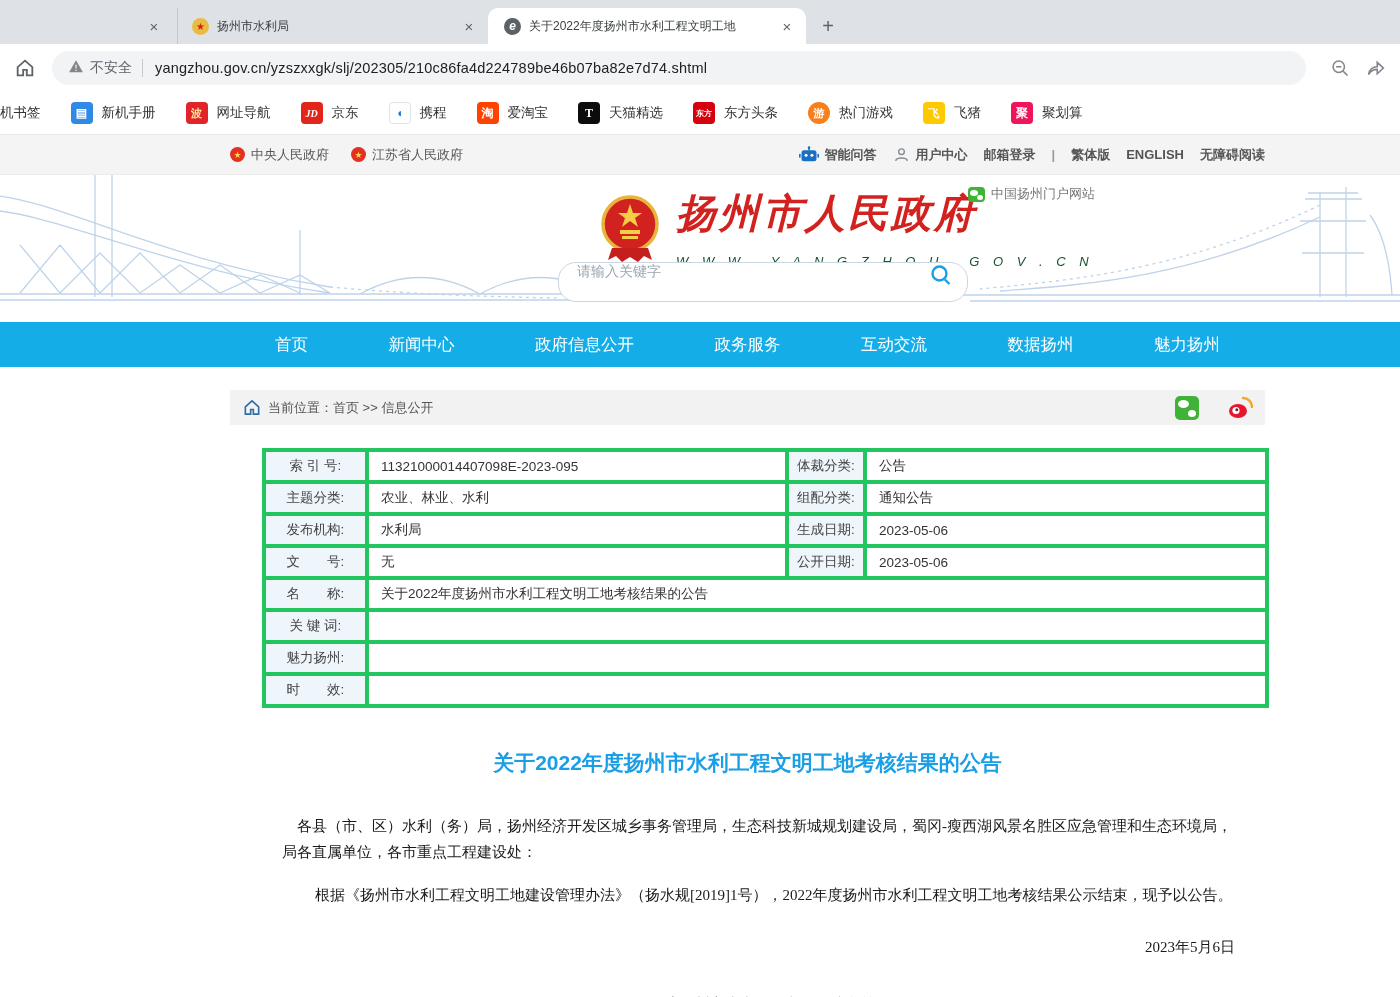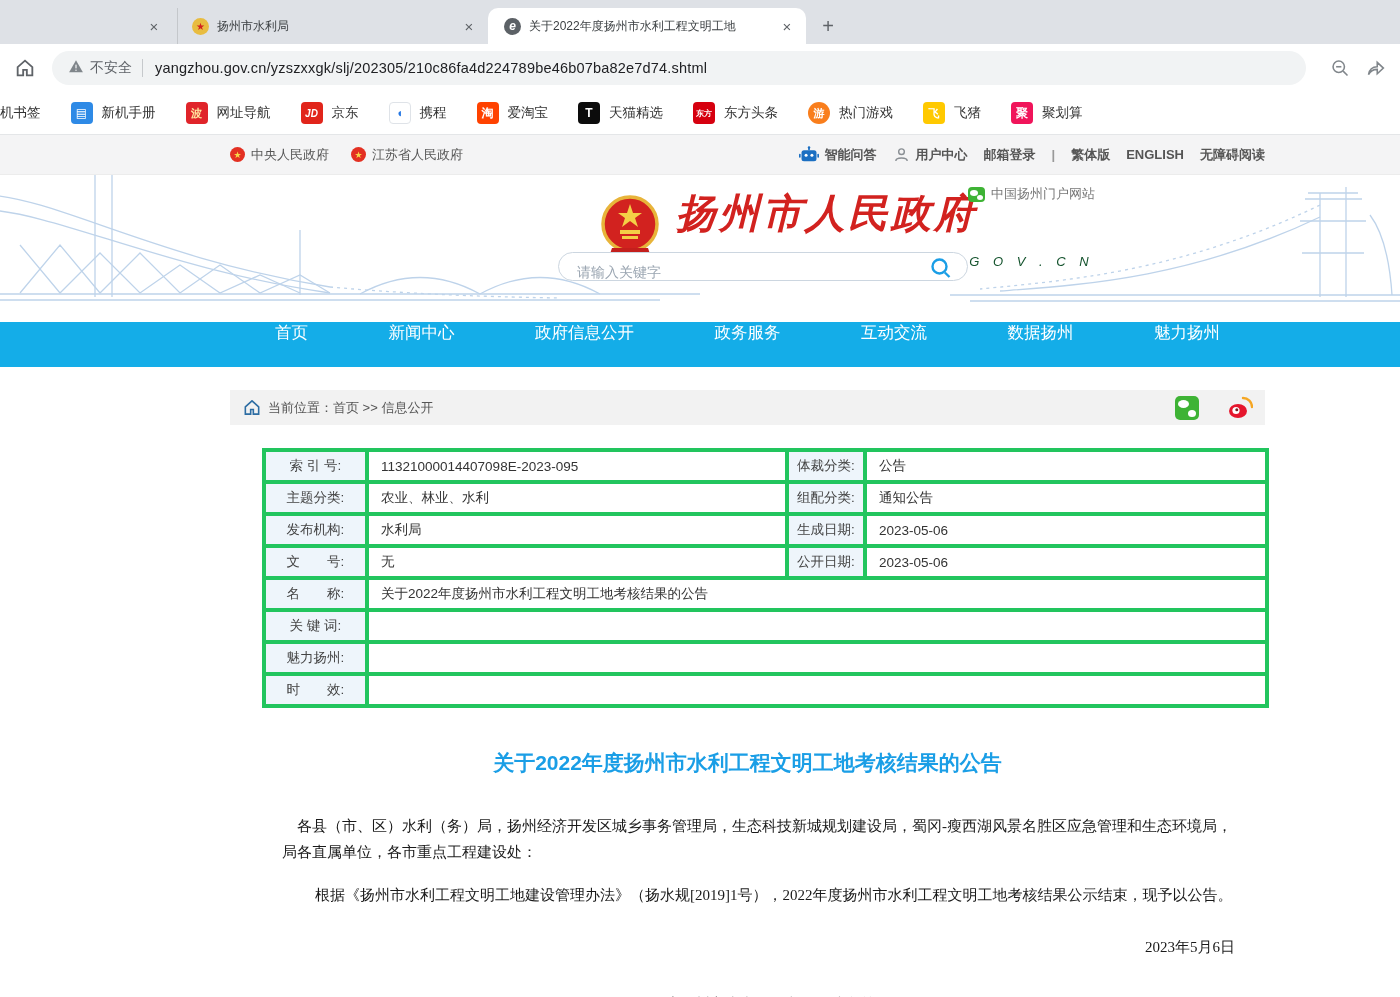--- a/index.html
+++ b/index.html
@@ -25,21 +25,21 @@
   .toolbar { height:48px; background:#fff; display:flex; align-items:center; padding:0 14px; }
   .home-btn { margin-right:16px; cursor:pointer; display:flex; }
   .omnibox { flex:1; height:34px; background:#f1f3f4; border-radius:17px; display:flex; align-items:center;
     padding:0 16px; margin-right:10px; }
   .sec-chip { display:flex; align-items:flex-start; color:#5f6368; font-size:14px; }
   .sec-chip .lbl { margin:0 10px 0 6px; }
   .omni-divider { width:1px; height:18px; background:#c6c9cc; margin-right:12px; }
   .url-text { color:#202124; font-size:14.5px; letter-spacing:.2px; white-space:nowrap; overflow:hidden; }
   .toolbar-icon { margin-left:14px; cursor:pointer; display:flex; }
 
-  .bookmarks { height:43px; background:#fff; display:flex; align-items:center; border-bottom:1px solid #e4e6e8; padding-left:0; }
+  .bookmarks { height:43px; background:#fff; display:flex; align-items:center; border-bottom:1px solid #e4e6e8; padding-left:0;font-family:Liberation Serif, serif; }
   .bm-item { display:flex; align-items:center; font-size:13.5px; color:#333; margin-right:30px; cursor:pointer; white-space:nowrap; }
   .bm-icon { width:22px; height:22px; border-radius:4px; display:flex; align-items:center; justify-content:center;
     font-size:12px; margin-right:9px; flex:none; font-weight:bold; }
 
   
   .utilbar { height:40px; background:#f4f4f5; border-bottom:1px solid #ececec; display:flex; align-items:center;
     font-size:13px; color:#555; }
   .utilbar-inner { width:1035px; margin-left:230px; display:flex; align-items:center; }
   .util-link { display:flex; align-items:center; margin-right:22px; cursor:pointer; }
   .emblem-mini { width:15px; height:15px; border-radius:50%; background:#e33022; color:#f7d648; font-size:9px;
@@ -52,30 +52,30 @@
   .site-header { height:147px; position:relative; background:#fff; }
   .header-art { position:absolute; inset:0; pointer-events:none; }
   .logo-row { position:absolute; left:598px; top:15px; display:flex; align-items:center; }
   .logo-text-block { margin-left:14px;font-style:italic; }
   .site-name { color:#d2221f; font-size:40px; font-weight:900; letter-spacing:3px; line-height:1.05; }
   .site-url { color:#14532d; font-size:13px; letter-spacing:5px; margin-top:20px; }
   .portal-link { position:absolute; left:968px; top:10px; display:flex; align-items:center; font-size:13px; color:#777; cursor:pointer; }
   .wechat-ico { width:17px; height:15px; background:#3eb335; border-radius:4px; position:relative; margin-right:6px; flex:none; }
   .wechat-ico::before { content:""; position:absolute; left:2px; top:3px; width:8px; height:6px; background:#fff; border-radius:50%; }
   .wechat-ico::after { content:""; position:absolute; right:2px; bottom:2px; width:6px; height:5px; background:#fff; border-radius:50%; }
-  .search-wrap { position:absolute; left:558px; top:77px; width:410px; height:29px; background:#fff;
-    border:1px solid #ccd6e0; border-radius:18px; display:flex; align-items:flex-end; padding:0 14px 0 18px; }
+  .search-wrap { position:absolute; left:558px; top:87px; width:410px; height:40px; background:#fff;
+    border:1px solid #ccd6e0; border-radius:18px; display:flex; align-items:flex-start; padding:0 14px 0 18px; }
   .search-input { flex:1; border:none; outline:none; font-size:14px; color:#333; background:transparent;
     font-family:"Liberation Sans","DejaVu Sans",sans-serif; }
   .search-input::placeholder { color:#9aa5b1; }
   .search-btn { cursor:pointer; display:flex; }
 
   
   .mainnav { height:45px; background:#14ade8; }
-  .mainnav-inner { width:1035px; margin-left:230px; height:100%; display:flex; align-items:flex-start; justify-content:space-between; padding:0 45px; }
+  .mainnav-inner { width:1035px; margin-left:230px; height:100%; display:flex; align-items:center; justify-content:space-between; padding:0 45px; }
   .nav-item { color:#fff; font-size:16.5px; cursor:pointer; white-space:nowrap; }
 
   
   .content { width:1035px; margin-left:230px; }
   .crumb-bar { margin-top:23px; height:35px; background:#f2f2f2; display:flex; align-items:center; padding:0 12px 0 14px; }
   .crumb-text { font-size:13px; color:#555; margin-left:8px; }
   .crumb-share { margin-left:auto; display:flex; align-items:center; gap:28px; }
   .wechat-share { width:24px; height:24px; background:#3eb335; border-radius:5px; position:relative; cursor:pointer; }
   .wechat-share::before { content:""; position:absolute; left:3px; top:4px; width:11px; height:8px; background:#fff; border-radius:50%; }
   .wechat-share::after { content:""; position:absolute; right:3px; bottom:3px; width:8px; height:7px; background:#fff; border-radius:50%; }

